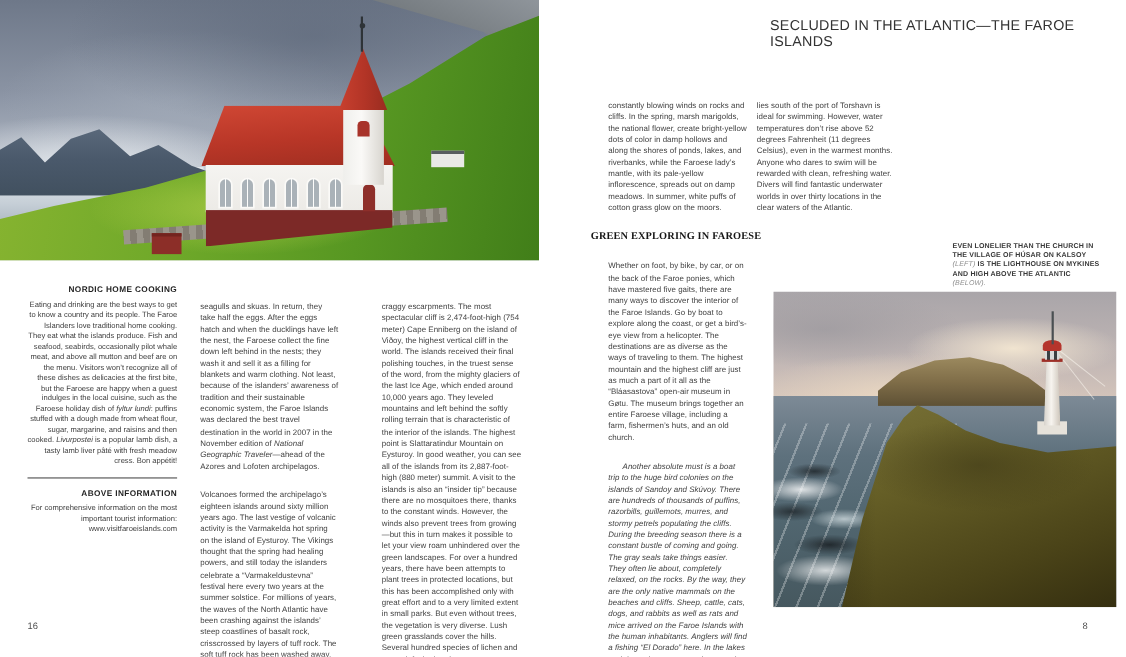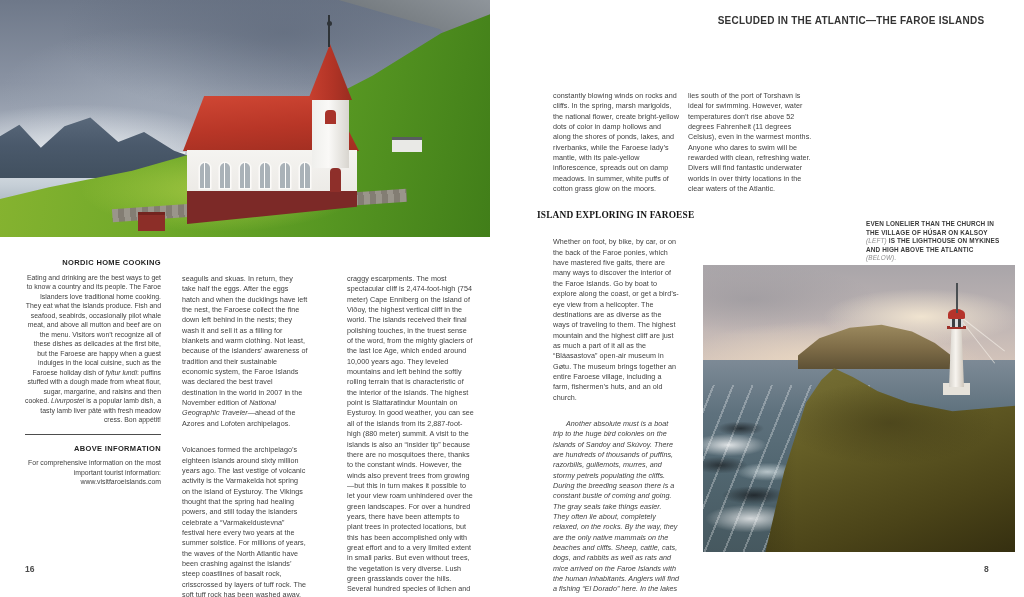--- a/index.html
+++ b/index.html
@@ -17,22 +17,22 @@
   .bodycol{font-size:7.2px;line-height:10.35px;letter-spacing:.04px;color:#3f3f3f;}
   .bodycol p{margin:16px;}
   .indent{text-indent:13px;font-style:italic;}
   .serif-h{
     font-family:"Liberation Serif",serif;font-weight:bold;color:#151515;
     font-size:9.4px;line-height:11px;letter-spacing:.15px;margin:6px 0 3px 0;
   }
   .sidebar{font-size:6.9px;line-height:9.5px;color:#404040;}
   .sidebar-h{font-size:7.5px;font-weight:bold;letter-spacing:.35px;color:#1f1f1f;margin:0 0 5px 0;}
   .rule{border:none;border-top:1px solid #4d4d4d;margin:9px 0 9px 0;}
-  .pagehead{font-size:10px;font-weight:bold;letter-spacing:.25px;color:#343434;text-align:center;}
-  .pagenum{font-size:8.5px;font-weight:bold;color:#4c4c4c;}
+  .pagehead{font-size:13px;font-weight:normal;letter-spacing:.25px;color:#343434;text-align:left;}
+  .pagenum{font-size:8.5px;font-weight:normal;color:#4c4c4c;}
   .caption{font-size:6.4px;line-height:8.5px;font-weight:bold;letter-spacing:.15px;color:#3a3a3a;}
   .cap-it{font-style:italic;font-weight:normal;color:#8d8d8d;}
 
   
   .photo{overflow:hidden;}
   #churchPhoto{left:0;top:0;width:490px;height:237px;}
   .ch-sky{left:0;top:0;width:490px;height:237px;
     background:
       radial-gradient(ellipse 250px 80px at 16% 66%, rgba(238,242,245,.95), rgba(238,242,245,0) 65%),
       radial-gradient(ellipse 320px 120px at 58% 14%, rgba(88,99,117,.55), rgba(88,99,117,0) 70%),
@@ -162,21 +162,21 @@
 <div class="abs bodycol" style="left:331px;top:258px;width:159px;">
   <p>craggy escarpments. The most spectacular cliff is 2,474-foot-high (754 meter) Cape Enniberg on the island of Viðoy, the highest vertical cliff in the world. The islands received their final polishing touches, in the truest sense of the word, from the mighty glaciers of the last Ice Age, which ended around 10,000 years ago. They leveled mountains and left behind the softly rolling terrain that is characteristic of the interior of the islands. The highest point is Slattaratindur Mountain on Eysturoy. In good weather, you can see all of the islands from its 2,887-foot-high (880 meter) summit. A visit to the islands is also an “insider tip” because there are no mosquitoes there, thanks to the constant winds. However, the winds also prevent trees from growing—but this in turn makes it possible to let your view roam unhindered over the green landscapes. For over a hundred years, there have been attempts to plant trees in protected locations, but this has been accomplished only with great effort and to a very limited extent in small parks. But even without trees, the vegetation is very diverse. Lush green grasslands cover the hills. Several hundred species of lichen and moss defy the harsh,</p>
 </div>
 
 <div class="abs pagenum" style="left:25px;top:564px;">16</div>
 
 <div class="abs pagehead" style="left:700px;top:15px;width:302px;">SECLUDED IN THE ATLANTIC—THE FAROE ISLANDS</div>
 
 <div class="abs bodycol" style="left:537px;top:75px;width:158px;">
   <p>constantly blowing winds on rocks and cliffs. In the spring, marsh marigolds, the national flower, create bright-yellow dots of color in damp hollows and along the shores of ponds, lakes, and riverbanks, while the Faroese lady’s mantle, with its pale-yellow inflorescence, spreads out on damp meadows. In summer, white puffs of cotton grass glow on the moors.</p>
-  <div class="serif-h">ISLAND EXPLORING IN FAROESE</div>
+  <div class="serif-h">GREEN EXPLORING IN FAROESE</div>
   <p>Whether on foot, by bike, by car, or on the back of the Faroe ponies, which have mastered five gaits, there are many ways to discover the interior of the Faroe Islands. Go by boat to explore along the coast, or get a bird’s-eye view from a helicopter. The destinations are as diverse as the ways of traveling to them. The highest mountain and the highest cliff are just as much a part of it all as the “Bláasastova” open-air museum in Gøtu. The museum brings together an entire Faroese village, including a farm, fishermen’s huts, and an old church.</p>
   <p class="indent">Another absolute must is a boat trip to the huge bird colonies on the islands of Sandoy and Skúvoy. There are hundreds of thousands of puffins, razorbills, guillemots, murres, and stormy petrels populating the cliffs. During the breeding season there is a constant bustle of coming and going. The gray seals take things easier. They often lie about, completely relaxed, on the rocks. By the way, they are the only native mammals on the beaches and cliffs. Sheep, cattle, cats, dogs, and rabbits as well as rats and mice arrived on the Faroe Islands with the human inhabitants. Anglers will find a fishing “El Dorado” here. In the lakes and rivers, brown trout, salmon, and Arctic char seem to be just waiting to be hooked; in the sea, cod, haddock, and, with luck, halibut are the prey of the passionate angler.</p>
   <p class="indent">Water sports are also a possibility. Sandy beaches are found in only a few places on the volcanic Faroe Islands, such as at Sandagerðisvegur, where a small section that</p>
 </div>
 
 <div class="abs bodycol" style="left:672px;top:75px;width:160px;">
   <p>lies south of the port of Torshavn is ideal for swimming. However, water temperatures don’t rise above 52 degrees Fahrenheit (11 degrees Celsius), even in the warmest months. Anyone who dares to swim will be rewarded with clean, refreshing water. Divers will find fantastic underwater worlds in over thirty locations in the clear waters of the Atlantic.</p>
 </div>
 
 <div class="abs caption" style="left:866px;top:220px;width:138px;">

